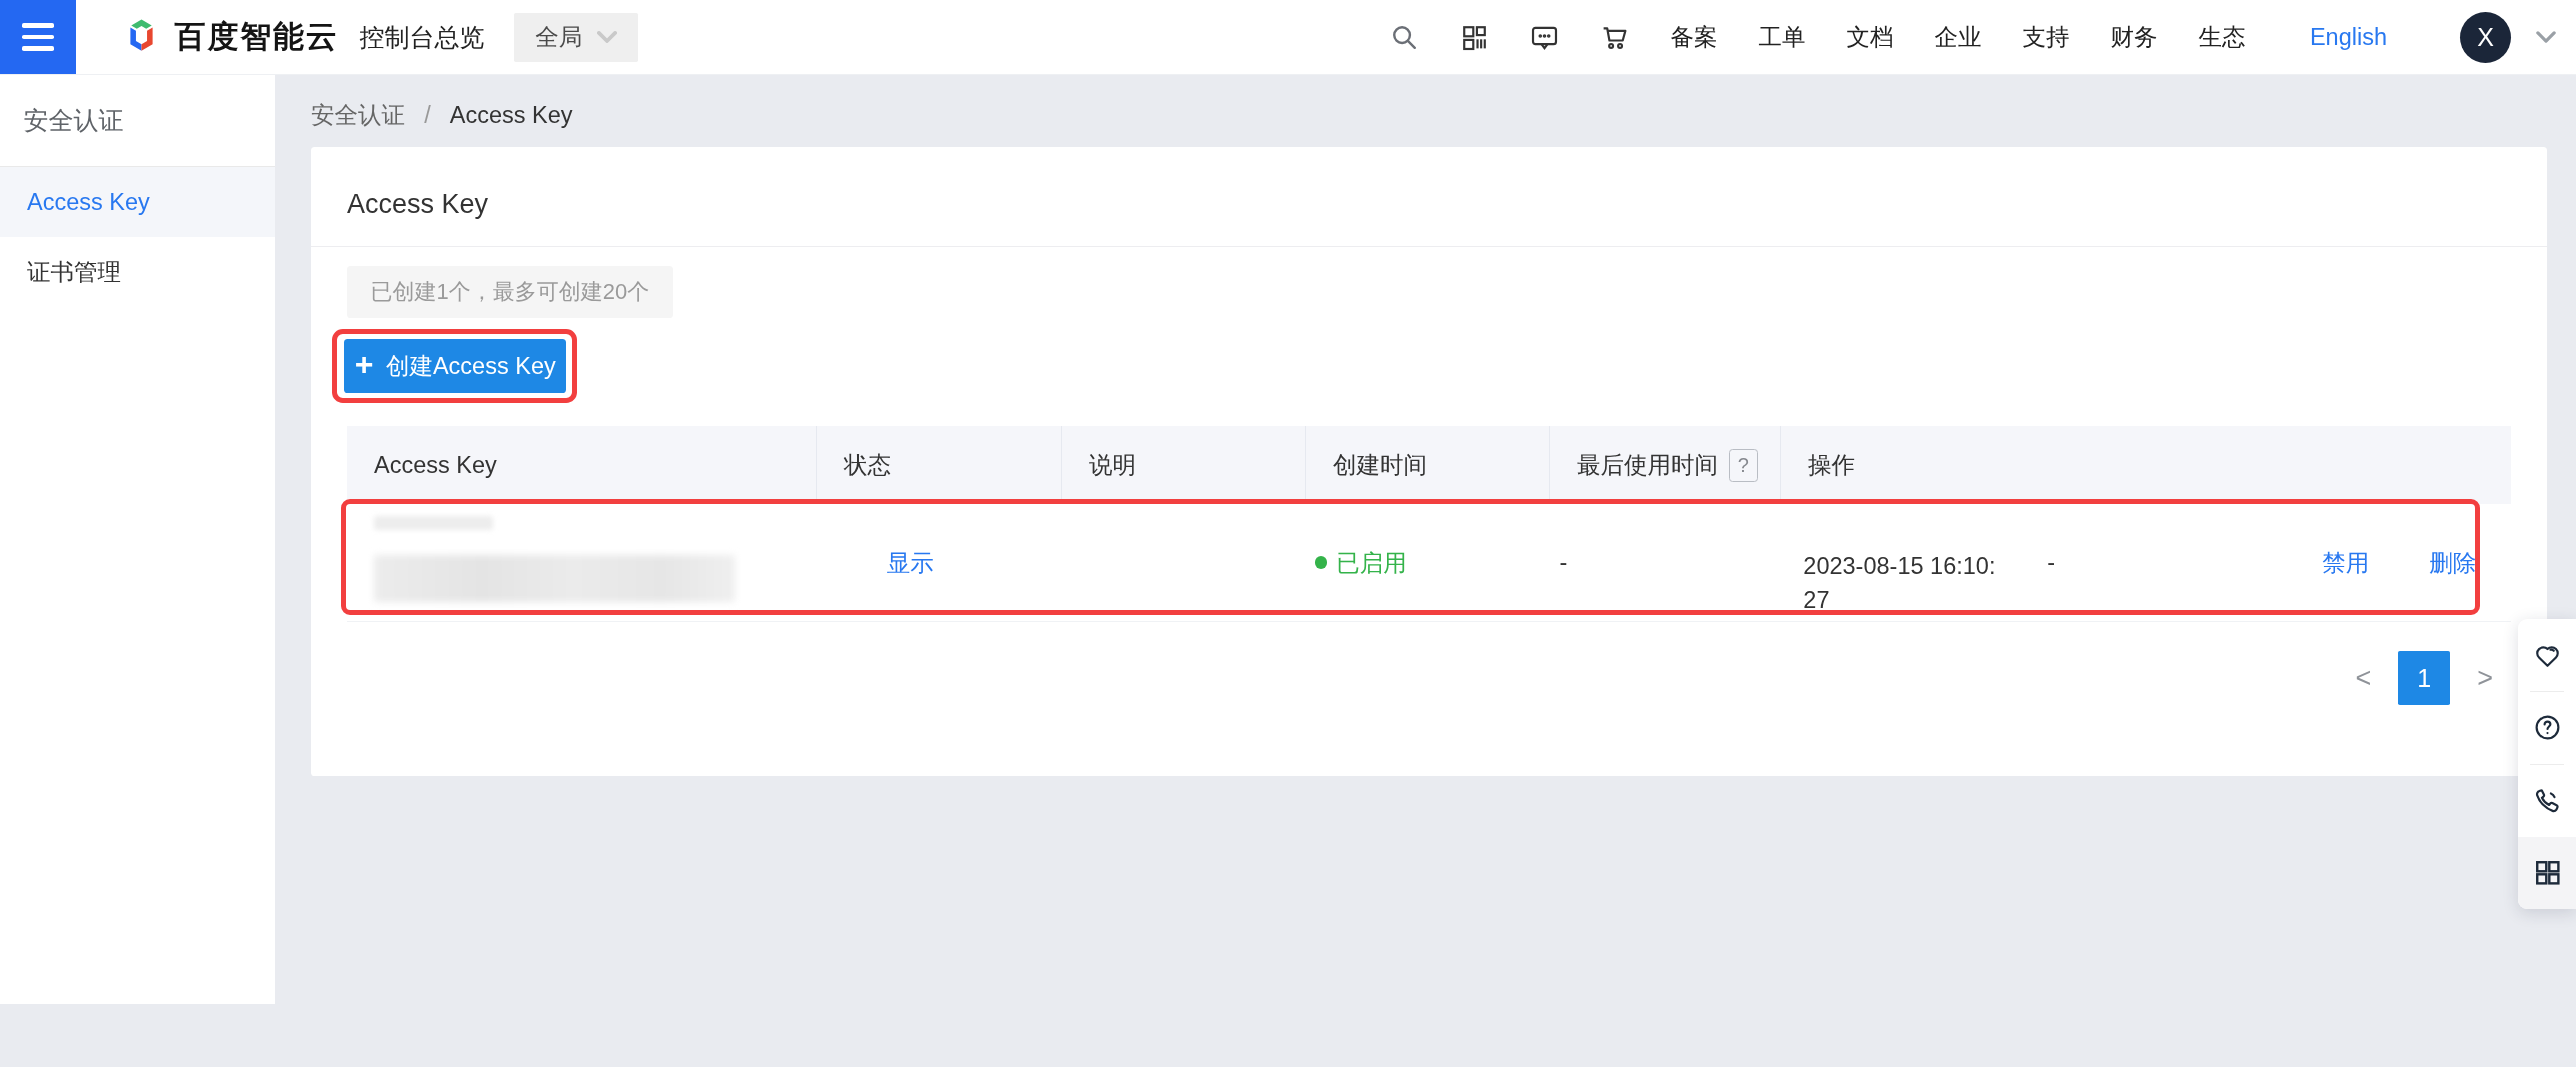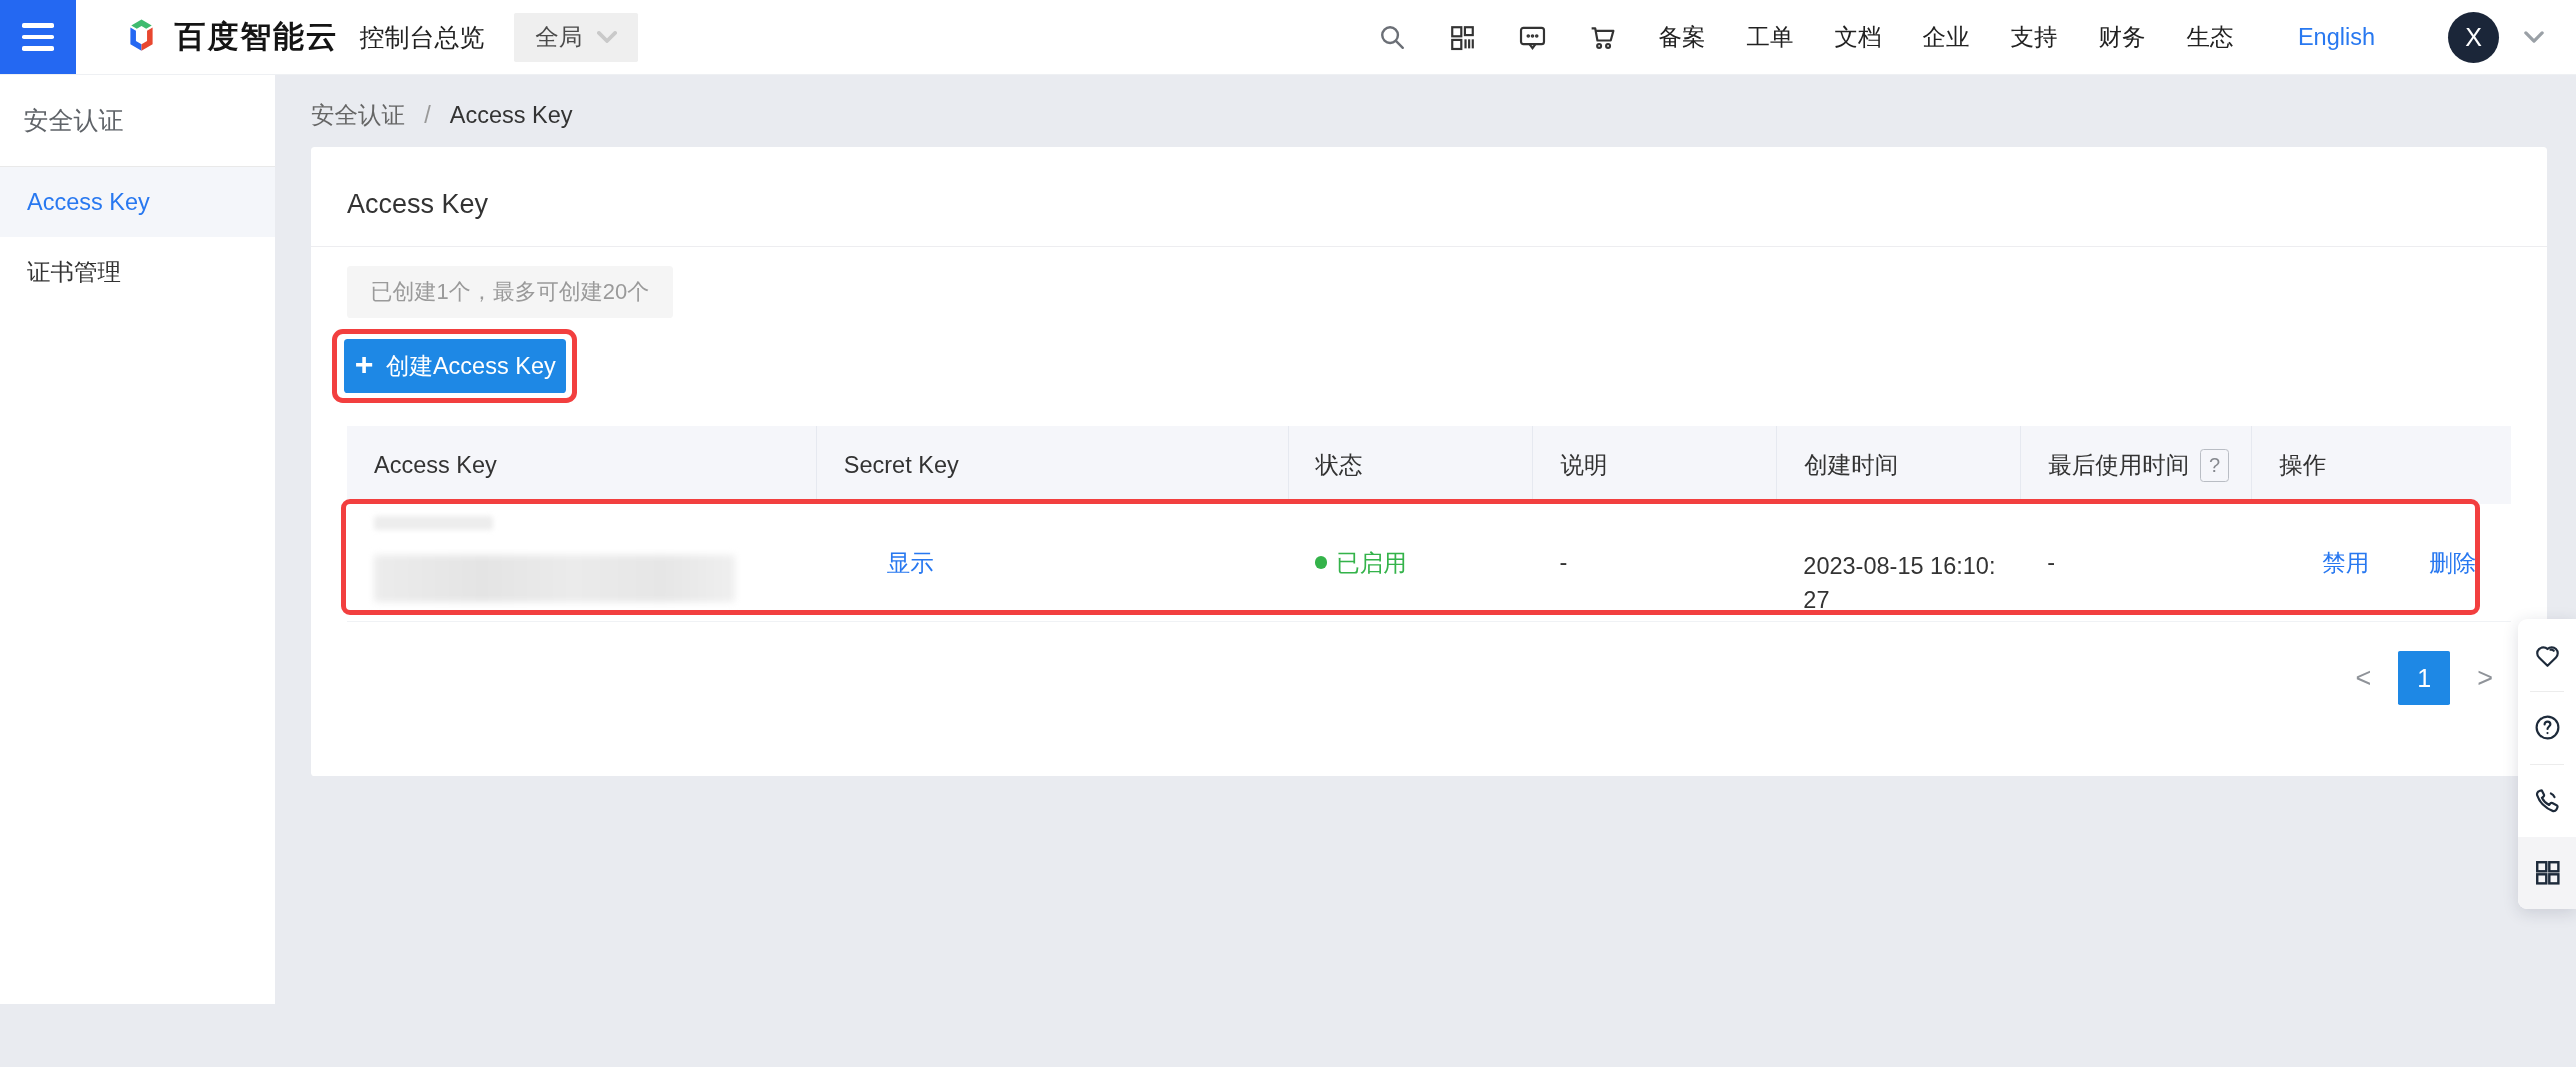--- a/index.html
+++ b/index.html
@@ -11,21 +11,21 @@
           border-bottom:0.9px solid #eef0f3;display:flex;align-items:center;z-index:5;}
   .hamburger{width:76px;height:74px;background:#2468f2;display:flex;flex-direction:column;
              justify-content:center;align-items:center;gap:7.2px;cursor:pointer;flex:0 0 auto;}
   .hamburger span{display:block;width:32px;height:4.5px;background:#fff;border-radius:1.8px;}
   .logo{display:flex;align-items:center;gap:12.6px;margin-left:45px;}
   .logo-text{font-size:31px;font-weight:700;color:#141414;letter-spacing:1.8px;}
   .console-title{margin-left:21px;font-size:25px;color:#222;}
   .region{margin-left:29px;height:49px;padding:0 21.6px;background:#efefef;border-radius:1.8px;
           display:flex;align-items:center;gap:14.4px;font-size:23.5px;color:#4a4a4a;cursor:pointer;}
   .nav-spacer{flex:1;}
-  .nav-right{display:flex;align-items:center;gap:41px;padding-right:32px;}
+  .nav-right{display:flex;align-items:center;gap:41px;padding-right:20px;}
   .nav-icon{display:flex;align-items:center;justify-content:center;cursor:pointer;}
   .nav-link{font-size:23.5px;color:#222;cursor:pointer;white-space:nowrap;}
   .nav-link.lang{color:#2878f0;margin-left:23.5px;}
   .avatar{width:51px;height:51px;border-radius:50%;background:#1b2639;color:#fff;font-size:25px;
           display:flex;align-items:center;justify-content:center;margin-left:32px;cursor:pointer;}
   .avatar-chevron{margin-left:-16px;display:flex;align-items:center;cursor:pointer;}
 
   
   .sidebar{position:absolute;top:74px;left:0;bottom:0;width:275px;background:#fff;}
   .sidebar-title{height:92px;line-height:92px;padding-left:23.5px;font-size:25px;color:#5f6368;
@@ -199,23 +199,20 @@
           <span class="plus">+</span>
           <span>创建Access Key</span>
         </button>
       </div>
 
       <div class="table">
         <div class="thead">
           <div class="th col-0">
               <span>Access Key</span>
             </div>
-          <div class="th col-1">
-              <span>Secret Key</span>
-            </div>
           <div class="th col-2">
               <span>状态</span>
             </div>
           <div class="th col-3">
               <span>说明</span>
             </div>
           <div class="th col-4">
               <span>创建时间</span>
             </div>
           <div class="th col-5">

